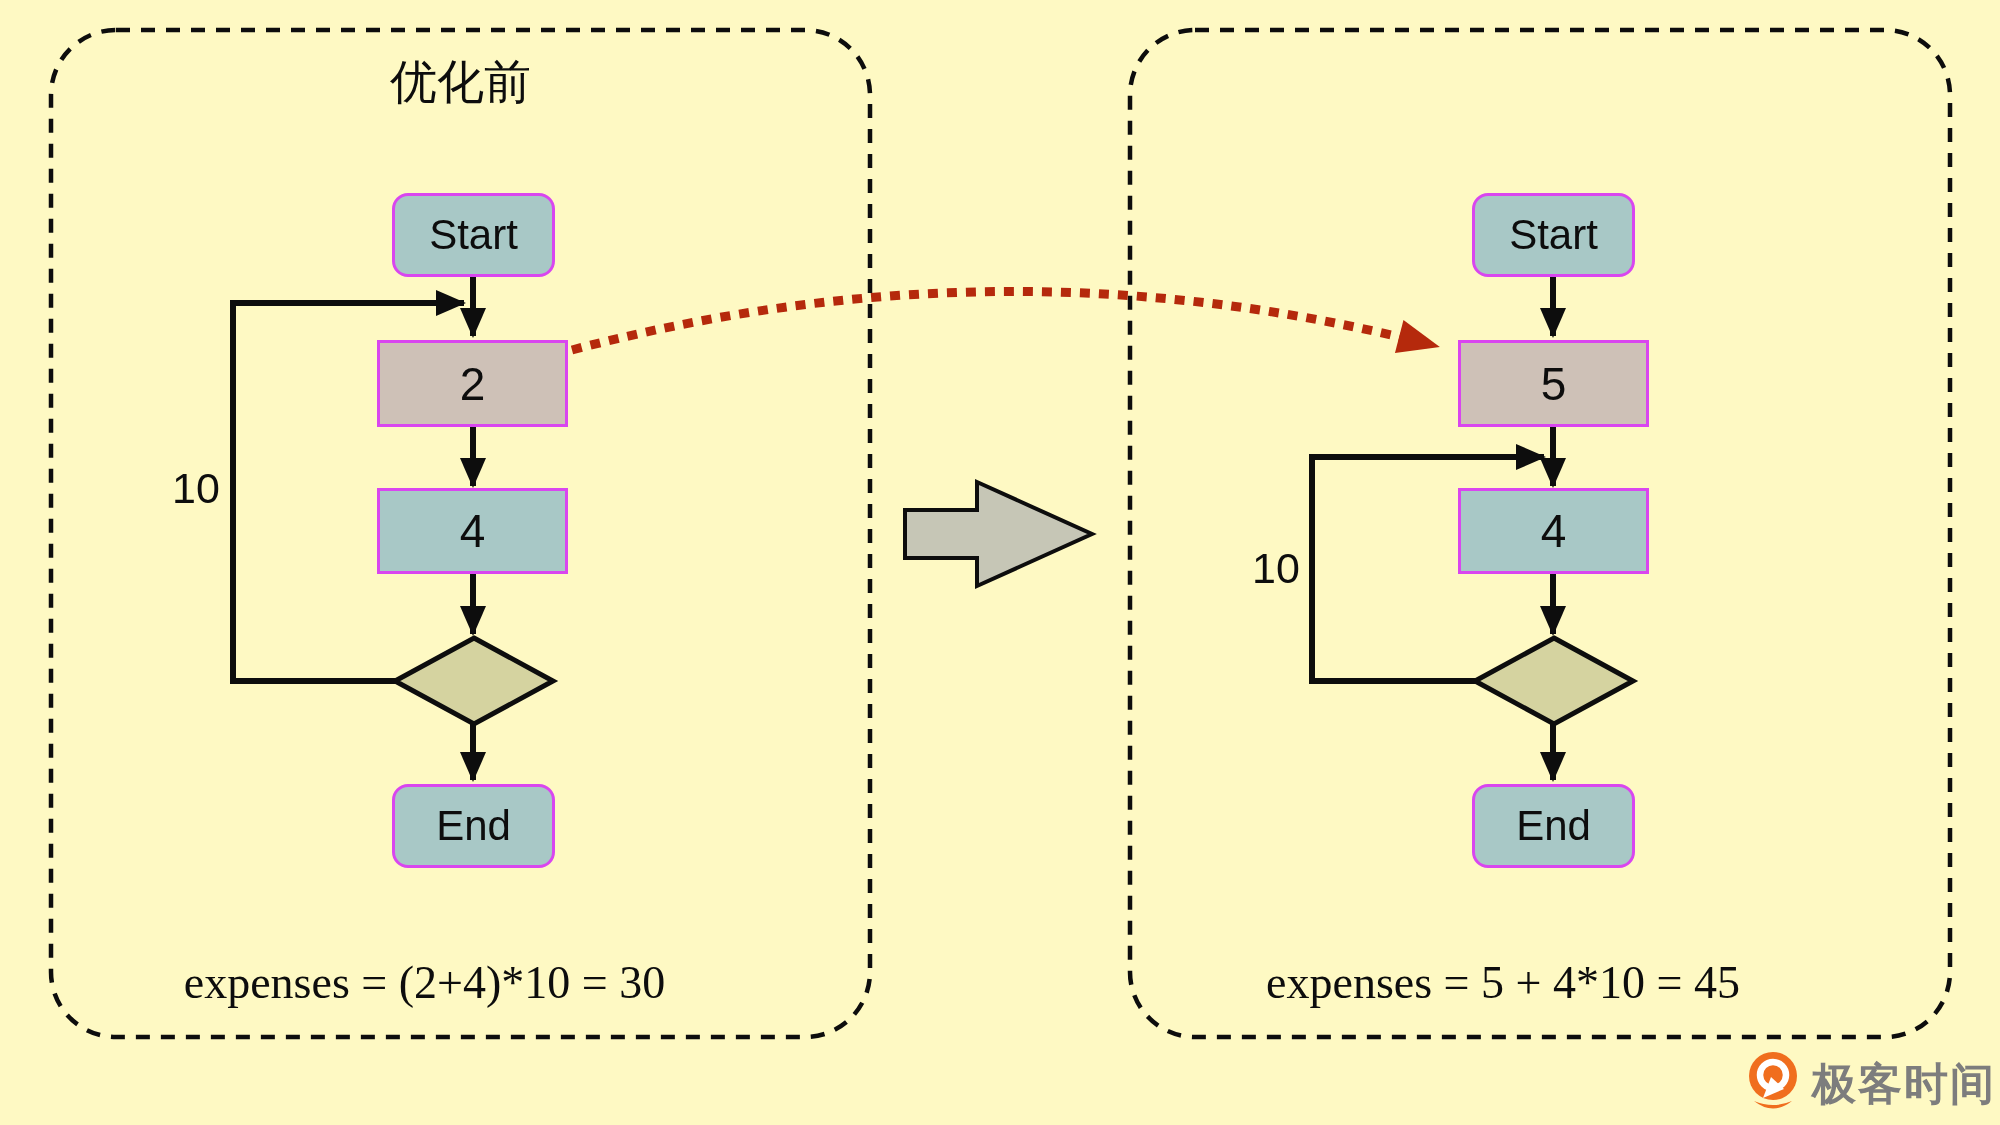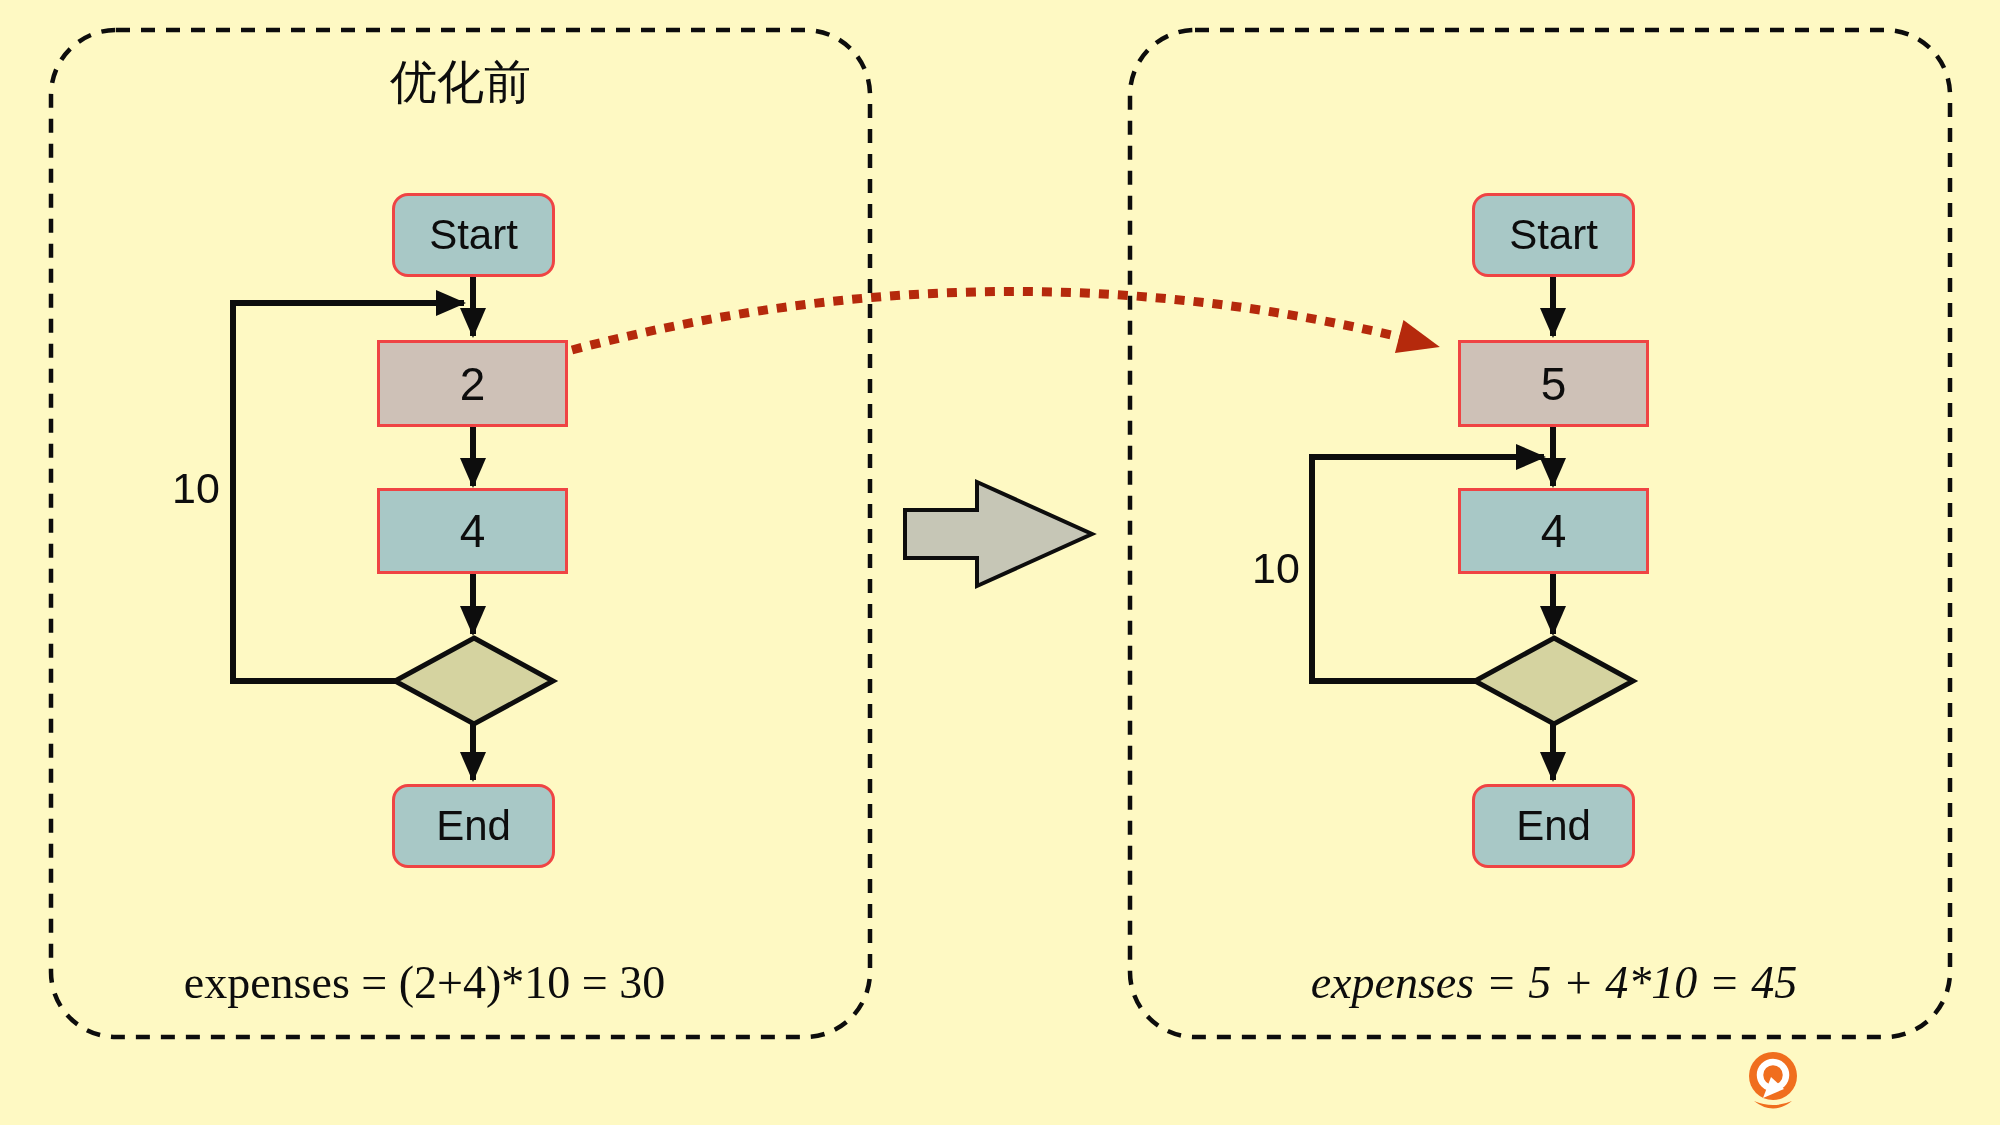--- a/index.html
+++ b/index.html
@@ -3,21 +3,21 @@
 <meta charset="utf-8">
 <style>
   html,body{margin:0;padding:0;background:#f7f7f4;}
   .stage{
     position:relative;width:2000px;height:1125px;background:#fef9c3;
     font-family:"Liberation Sans",sans-serif;color:#0d0d0d;overflow:hidden;
   }
   svg.layer{position:absolute;left:0;top:0;}
   .node{
     position:absolute;display:flex;align-items:center;justify-content:center;
-    border:3px solid #ef4444;box-sizing:border-box;
+    border:3px solid #d946ef;box-sizing:border-box;
   }
   .terminal{background:#a8c8c6;border-radius:16px;font-size:42px;}
   .procbox{font-size:46px;}
   .tan{background:#cec1b7;}
   .teal{background:#a8c8c6;}
   .title{position:absolute;text-align:center;font-size:47px;height:56px;line-height:56px;}
   .loopnum{position:absolute;font-size:43px;text-align:center;}
   .formula{
     position:absolute;text-align:center;font-size:46px;
     font-family:"Liberation Serif",serif;
@@ -81,24 +81,25 @@
   <div class="node terminal" style="left:1472px;top:193px;width:163px;height:84px;">Start</div>
 
   <div class="node procbox tan" style="left:1458px;top:340px;width:191px;height:87px;">5</div>
 
   <div class="node procbox teal" style="left:1458px;top:488px;width:191px;height:86px;">4</div>
 
   <div class="node terminal" style="left:1472px;top:784px;width:163px;height:84px;">End</div>
 
   <div class="loopnum" style="left:1228px;top:544px;width:96px;">10</div>
 
-  <div class="formula" style="left:1144px;top:956px;width:820px;font-style:italic;">expenses = 5 + 4*10 = 45</div>
+  <div class="formula" style="left:1093px;top:956px;width:820px;">expenses = 5 + 4*10 = 45</div>
 
   <div class="logo">
     <svg width="54" height="66" viewBox="0 0 54 66">
       <circle cx="27" cy="25" r="24" fill="#f06e1e"></circle>
       <path d="M8,50 Q27,65 46,50 Q27,58 8,50 Z" fill="#f06e1e"></path>
       <circle cx="27" cy="24" r="13" fill="none" stroke="#ffffff" stroke-width="6.5"></circle>
       <polygon points="25,26 38,38 17,47" fill="#ffffff"></polygon>
     </svg>
+    <span class="logo-text">极客时间</span>
   </div>
 
 </div>
 
 </body></html>

